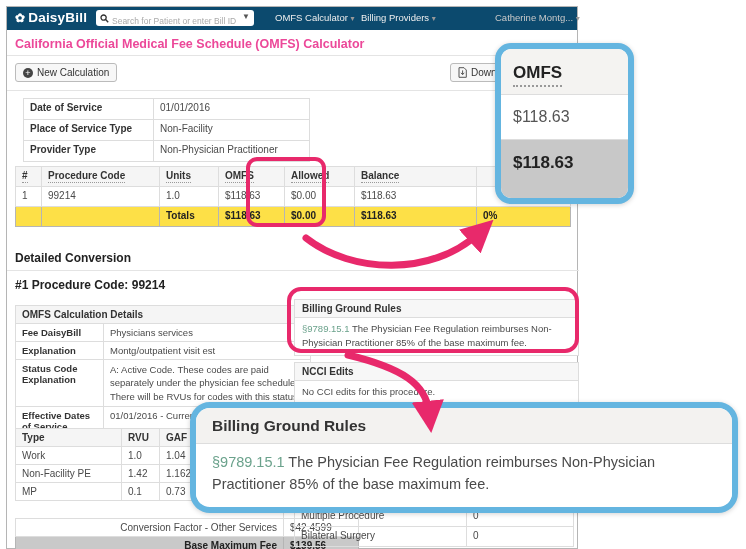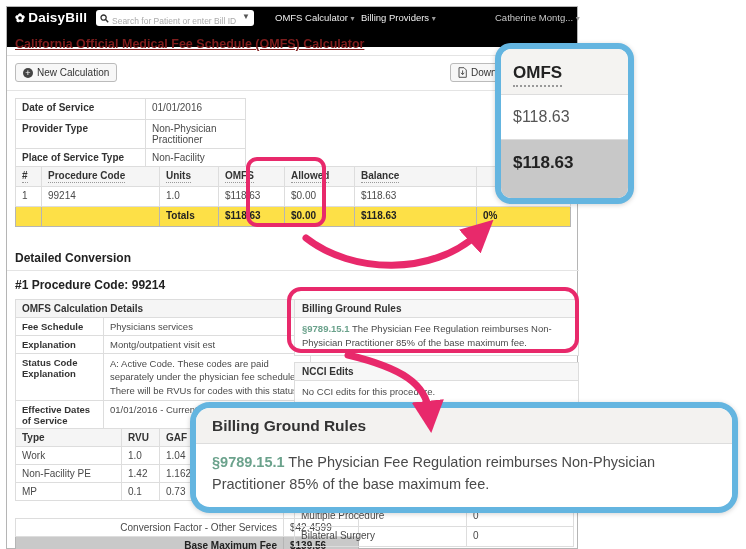--- a/index.html
+++ b/index.html
@@ -4,65 +4,65 @@
 <style>
   * { margin:0; padding:0; box-sizing:border-box; }
   body { background:#fff; font-family:"Liberation Sans", sans-serif; }
   #stage { position:relative; width:746px; height:549px; background:#fff; overflow:hidden; }
 
   
   .app-window { position:absolute; left:6px; top:6px; width:572px; height:543px;
     background:#fff; border:1px solid #b5b5b5; z-index:1; }
 
   
-  .navbar { position:relative; height:40px; background:#000000; }
+  .navbar { position:relative; height:23px; background:#0c4a6e; }
   .brand { position:absolute; left:8px; top:3px; color:#fff; font-size:13.5px; font-weight:bold; letter-spacing:.2px; }
   .brand .flower { font-size:12px; margin-right:3px; }
   .nav-search { position:absolute; left:89px; top:3px; width:158px; height:16px; background:#fff; border-radius:3px; }
   .nav-search input { width:100%; height:100%; border:none; outline:none; background:transparent;
     font-size:8.5px; padding:0 14px 0 16px; color:#555; font-family:"Liberation Sans", sans-serif; }
   .nav-search input::placeholder { color:#aaa; }
   .nav-search .mag { position:absolute; left:4px; top:3.5px; }
   .nav-search .caret { position:absolute; right:4px; top:2px; color:#555; font-size:8px; }
   .nav-item { position:absolute; top:5px; color:#eee; font-size:9.5px; white-space:nowrap; cursor:pointer; }
   .nav-item .caret { color:#999; font-size:8px; }
   .nav-user { color:#c9c9c9;margin-left:26px; }
 
   
-  .page-title { position:absolute; left:8px; top:30px; font-size:12.5px; font-weight:bold; color:#7f1d1d;text-decoration:underline; }
+  .page-title { position:absolute; left:8px; top:30px; font-size:12.5px; font-weight:bold; color:#ec4899; }
   .rule { position:absolute; left:0; height:1px; background:#e4e4e4; width:572px; }
   .btn { position:absolute; height:19px; background:#f7f7f7; border:1px solid #bbb; border-radius:3px;
     font-size:10px; color:#333; display:flex; align-items:center; padding:0 7px; gap:4px; cursor:pointer; }
   .plus-circle { width:10px; height:10px; border-radius:50%; background:#444; color:#fff; font-size:9px;
     line-height:10px; text-align:center; display:inline-block; }
 
   table { border-collapse:collapse; font-size:10px; color:#4a4a4a; }
   td, th { border:1px solid #ddd; padding:3px 6px; text-align:left; vertical-align:top; }
   th { background:#f5f5f5; color:#333; font-weight:bold; }
   .lbl { font-weight:bold; color:#333; }
   .dotted { border-bottom:1px dotted #999; padding-bottom:1px; }
 
-  .details-table { position:absolute; left:8px; top:91px; width:231px;border-radius:32px; }
+  .details-table { position:absolute; left:16px; top:91px; width:287px;border-radius:32px; }
   .details-table td { height:21px; }
   .details-table td:first-child { width:130px; }
 
   .results-table { position:absolute; left:8px; top:159px; width:556px; table-layout:fixed; }
   .results-table th, .results-table td { height:20px; white-space:nowrap; overflow:hidden; }
   .totals-row td { background:#fde047; font-weight:bold; color:#222; border-color:#b5b5b5; }
 
   .section-h { position:absolute; left:8px; font-size:12px; font-weight:bold; color:#222; }
 
-  .calc-table { position:absolute; left:8px; top:292px; width:296px; font-size:9.5px; }
+  .calc-table { position:absolute; left:8px; top:298px; width:296px; font-size:9.5px; }
   .calc-table .hdr { font-size:10px; }
   .calc-table td:first-child { width:88px; }
 
   .infobox { position:absolute; left:287px; width:285px; border:1px solid #ddd; background:#fff; font-size:9.5px; color:#4a4a4a; }
   .infobox .hd { padding:3px 7px; font-weight:bold; color:#333; background:#f7f7f7; border-bottom:1px solid #ddd; font-size:10px; }
   .infobox .bd { padding:4px 7px 5px; line-height:1.45; }
-  .teal { color:#6ba28c;font-weight:bold; }
+  .teal { color:#6ba28c; }
 
   .rvu-table { position:absolute; left:8px; top:421px; width:344px; table-layout:fixed; }
   .rvu-table th, .rvu-table td { height:16px; white-space:nowrap; }
   .sum-cell { text-align:right; padding-right:48px; border-left:none; }
   .span-lbl { text-align:right; }
   .base-row td { background:#c9c9c9; font-weight:bold; color:#222; border-color:#b5b5b5; }
 
   .adj-table { position:absolute; left:287px; top:499px; width:280px; }
   .adj-table td { height:20px; }
   .adj-table td:first-child { width:172px;margin-left:10px; }
@@ -123,26 +123,26 @@
     </button>
     <div class="rule" style="top:83px;"></div>
 
     <table class="details-table">
       <tbody>
           <tr>
             <td class="lbl">Date of Service</td>
             <td>01/01/2016</td>
           </tr>
       <tr>
+            <td class="lbl">Place of Service Type</td>
+            <td>Non-Facility</td>
+          </tr>
+      <tr>
             <td class="lbl">Provider Type</td>
             <td>Non-Physician Practitioner</td>
-          </tr>
-      <tr>
-            <td class="lbl">Place of Service Type</td>
-            <td>Non-Facility</td>
           </tr>
     </tbody>
       </table>
 
     <table class="results-table">
       <colgroup>
           <col style="width:26px">
           <col style="width:118px">
           <col style="width:59px">
           <col style="width:66px">
@@ -184,21 +184,21 @@
     <div class="section-h" style="top:244px;">Detailed Conversion</div>
     <div class="rule" style="top:263px;"></div>
     <div class="section-h" style="top:271px;">#1 Procedure Code: 99214</div>
 
     <table class="calc-table">
       <tbody>
           <tr>
             <th class="hdr" colspan="2">OMFS Calculation Details</th>
           </tr>
       <tr>
-            <td class="lbl">Fee Schedule</td>
+            <td class="lbl">Fee DaisyBill</td>
             <td>Physicians services</td>
           </tr>
       <tr>
             <td class="lbl">Explanation</td>
             <td>Montg/outpatient visit est</td>
           </tr>
       <tr>
             <td class="lbl">Status Code Explanation</td>
             <td style="line-height:1.4">A: Active Code. These codes are paid separately under the physician fee schedule. There will be RVUs for codes with this status.</td>
           </tr>

